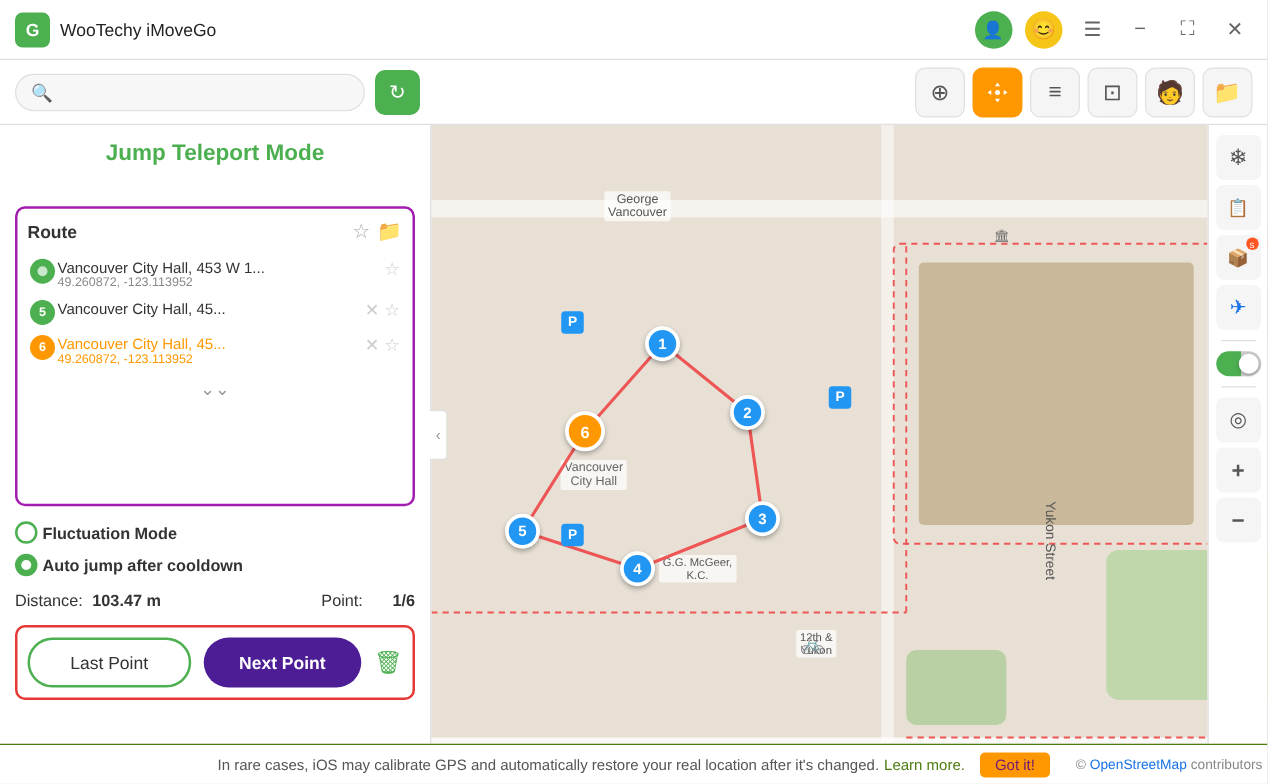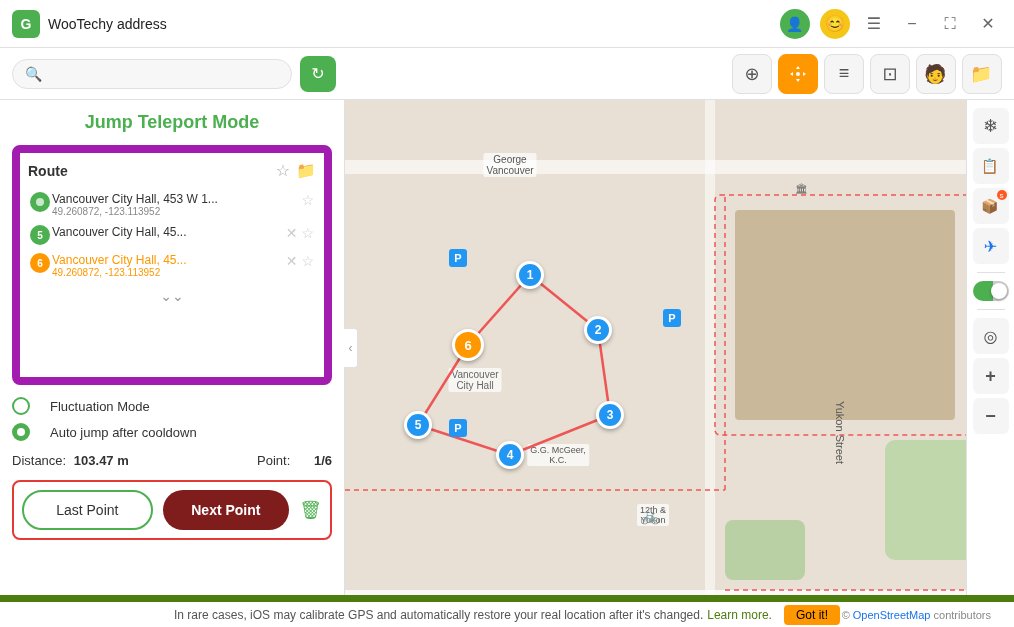--- a/index.html
+++ b/index.html
@@ -72,22 +72,22 @@
       flex-direction: column;
       border-right: 1px solid #e0e0e0;
       position: relative; z-index: 10;
       padding: 12px;
     }
     .panel-title {
       text-align: center; font-size: 18px; font-weight: 700;
       color: #4caf50; margin-bottom: 12px;
     }
     .route-box {
-      border: 8px solid #a21caf; border-radius: 8px;
-      padding: 8px; flex: 1; overflow-y: auto; max-height: 240px;
+      border: 2px solid #a21caf; border-radius: 8px;
+      padding: 8px; flex: 1; overflow-y: auto; max-height: 240px; margin-top: 20px;
     }
     .route-header {
       display: flex; align-items: center; justify-content: space-between;
       margin-bottom: 8px;
     }
     .route-label { font-size: 14px; font-weight: 600; color: #333; }
     .route-header-icons { display: flex; gap: 6px; }
     .route-header-icon { font-size: 16px; color: #aaa; cursor: pointer; }
     .route-item {
       display: flex; gap: 2px;
@@ -104,21 +104,21 @@
     .route-item-name { font-size: 12px; color: #333; font-weight: 500; }
     .route-item-coords { font-size: 10px; color: #888; }
     .route-item-actions { display: flex; gap: 4px; }
     .route-item-action { font-size: 14px; color: #ccc; cursor: pointer; }
     .route-expand {
       display: flex; justify-content: center; margin-top: 6px;
     }
     .expand-btn { font-size: 14px; color: #999; cursor: pointer; }
 
     .options-section { margin-top: 12px; display: flex; flex-direction: column; gap: 8px; }
-    .option-item { display: flex; align-items: center; gap: 20px; font-size: 13px; color: #333; }
+    .option-item { display: flex; align-items: center; gap: 4px; font-size: 13px; color: #333; font-weight: bold; }
     .option-circle {
       width: 18px; height: 18px; border-radius: 50%; border: 2px solid #4caf50;
       display: flex; align-items: center; justify-content: center; flex-shrink: 0;
     }
     .option-circle.filled { background: #4caf50; }
     .option-circle-inner { width: 8px; height: 8px; border-radius: 50%; background: #fff; }
 
     .distance-row {
       display: flex; justify-content: space-between; align-items: center;
       margin-top: 12px; font-size: 13px; color: #333;
@@ -128,21 +128,21 @@
       display: flex; gap: 10px; margin-top: 12px; align-items: center;
       border: 2px solid #e53935; border-radius: 8px; padding: 8px;
     }
     .btn-last {
       flex: 1; height: 40px; border: 2px solid #4caf50; border-radius: 20px;
       background: #fff; color: #333; font-size: 14px; font-weight: 500;
       cursor: pointer; display: flex; align-items: center; justify-content: center;
     }
     .btn-next {
       flex: 1; height: 40px; border: none; border-radius: 20px;
-      background: #7f1d1d; color: #fff; font-size: 14px; font-weight: 600;
+      background: #4c1d95; color: #fff; font-size: 14px; font-weight: 600;
       cursor: pointer; display: flex; align-items: center; justify-content: center;
     }
     .btn-trash { font-size: 18px; color: #4caf50; cursor: pointer; }
 
     
     .map-area {
       flex: 1; position: relative; overflow: hidden; background: #e8e0d5;
     }
     
     .map-bg {
@@ -167,32 +167,32 @@
       display: flex; align-items: center; justify-content: center;
       cursor: pointer; font-size: 18px; color: #555; background: #f5f5f5;
     }
     .right-sidebar-divider { width: 28px; height: 1px; background: #e0e0e0; margin: 4px 0; }
 
     
     .bottom-bar {
       height: 32px;
       background: #fff;
       display: flex; align-items: center; justify-content: center;
-      border-top: 7px solid #4d7c0f;
+      border-top: 1px solid #4d7c0f;
       font-size: 12px; color: #555; gap: 4px;
       position: relative; z-index: 100;
     }
     .bottom-bar a { color: #4d7c0f; text-decoration: none; }
     .got-it-btn {
-      background: #ff9800; color: #000000; border: none; border-radius: 4px;
+      background: #ff9800; color: #701a75; border: none; border-radius: 4px;
       padding: 3px 12px; font-size: 12px; cursor: pointer; font-weight: 500;
       margin-left: 8px;
     }
     .bottom-right-credit {
-      position: absolute; right: 23px; font-size: 11px; color: #888; text-align: center;
+      position: absolute; right: 4px; font-size: 11px; color: #888; text-align: center;
     }
     .bottom-right-credit a { color: #1a73e8; }
 
     
     .map-pin {
       position: absolute; transform: translate(-50%, -50%);
       width: 28px; height: 28px; border-radius: 50%;
       display: flex; align-items: center; justify-content: center;
       font-size: 12px; font-weight: bold; color: #fff;
       box-shadow: 0 2px 4px rgba(0,0,0,0.3);
@@ -234,21 +234,21 @@
       transform: translate(-50%, -50%);
     }
   </style>
 </head>
 <body>
 
 <div class="titlebar">
   <div class="titlebar-logo">
     <span>G</span>
   </div>
-  <span class="titlebar-title">WooTechy address</span>
+  <span class="titlebar-title">WooTechy iMoveGo</span>
   <div class="titlebar-icons">
     <div class="titlebar-avatar">👤</div>
     <div class="titlebar-smiley">😊</div>
     <div class="titlebar-icon">☰</div>
     <div class="titlebar-icon">−</div>
     <div class="titlebar-icon">⛶</div>
     <div class="titlebar-icon">✕</div>
   </div>
 </div>
 

